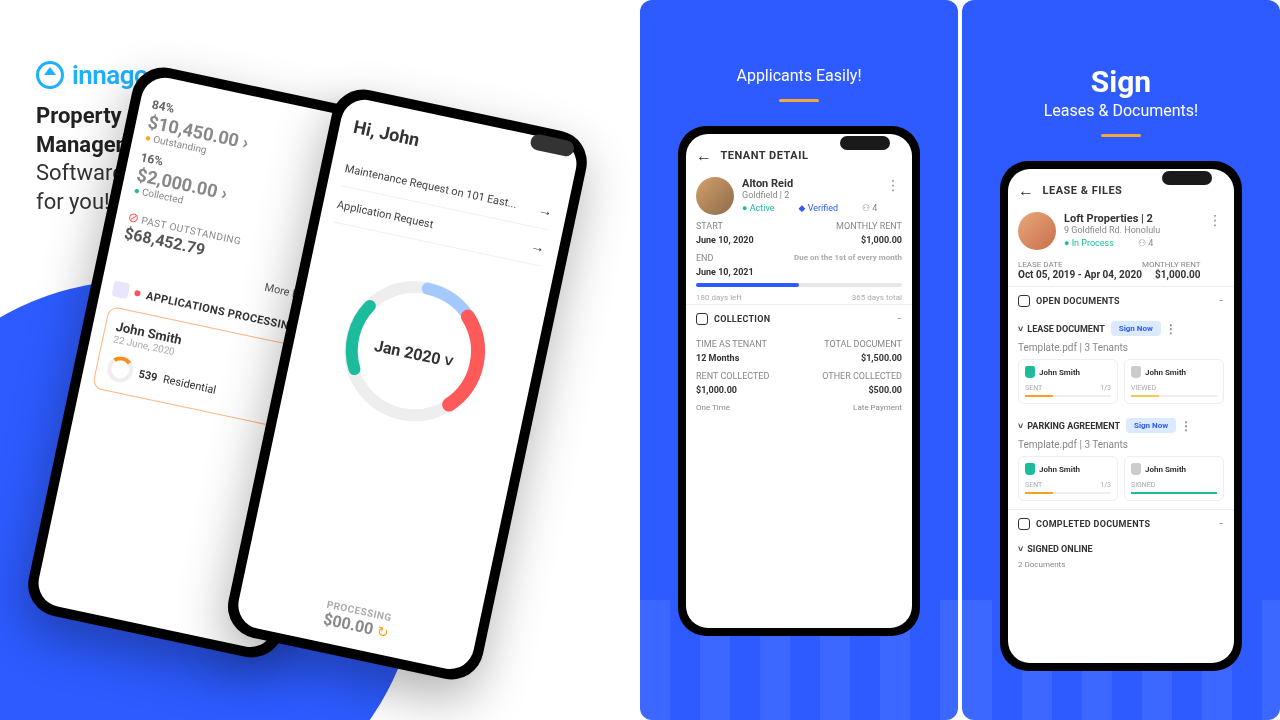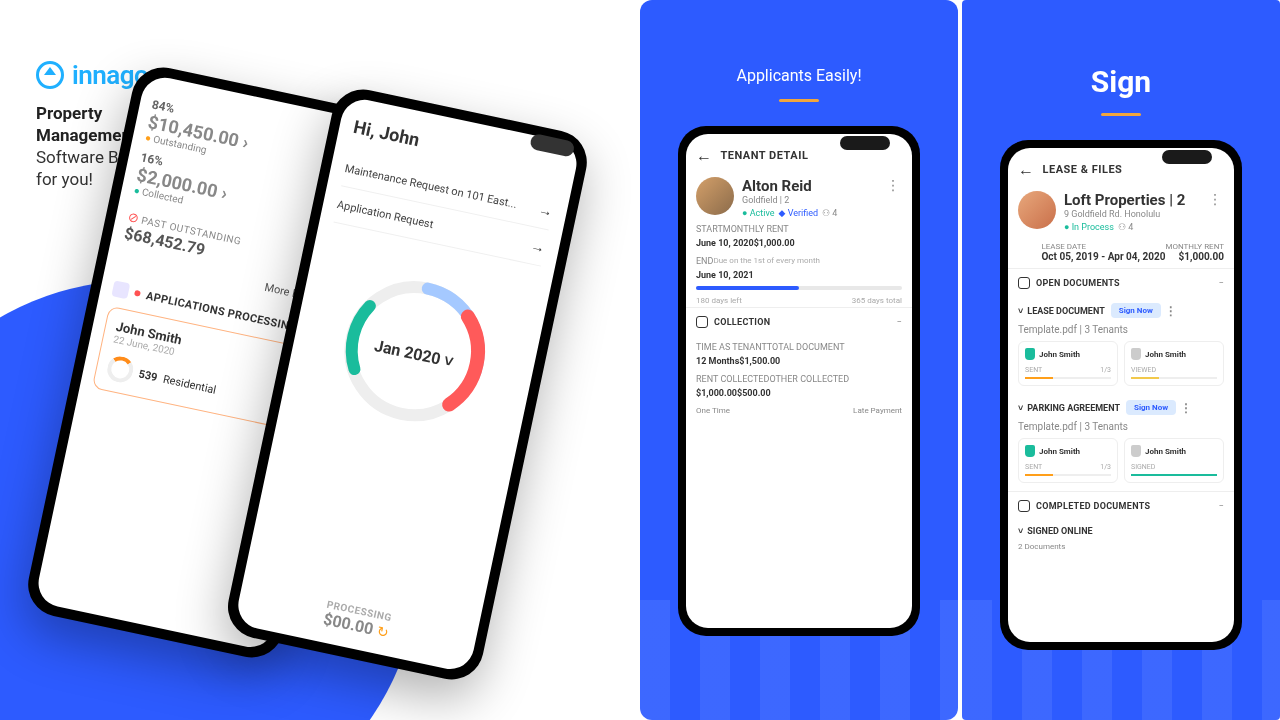--- a/index.html
+++ b/index.html
@@ -1,25 +1,25 @@
 <!DOCTYPE html>
 <html><head>
 <meta charset="utf-8">
 <style>
 *{box-sizing:border-box;margin:0;padding:0;font-family:-apple-system,BlinkMacSystemFont,'Segoe UI',Roboto,sans-serif}
 body{width:1280px;height:720px;background:#fff;display:flex;overflow:hidden}
 .panel{height:720px;position:relative}
 .p1{width:634px;background:#fff}
 .p2{width:318px;margin-left:6px;background:#2d5bff;border-radius:12px}
-.p3{width:318px;margin-left:4px;background:#2d5bff;border-radius:4px}
+.p3{width:318px;margin-left:4px;background:#2d5bff;border-radius:12px}
 .logo{position:absolute;top:60px;left:36px;display:flex;align-items:center;gap:8px}
 .logo-icon{width:28px;height:28px;border:3px solid #1fb0ff;border-radius:50%;position:relative}
 .logo-icon::before{content:'';position:absolute;top:3px;left:5px;width:0;height:0;border-left:6px solid transparent;border-right:6px solid transparent;border-bottom:8px solid #1fb0ff}
 .logo-text{font-size:26px;font-weight:600;color:#1fb0ff;letter-spacing:-0.5px}
-.tag{position:absolute;top:102px;left:36px;font-size:17px;line-height:1.3;color:#333}
+.tag{position:absolute;top:102px;left:36px;font-size:22px;line-height:1.3;color:#333}
 .tag .b{font-weight:700;color:#222}
 .circ{position:absolute;bottom:-120px;left:-140px;width:560px;height:560px;background:#2d5bff;border-radius:50%}
 .sky{position:absolute;bottom:0;left:0;right:0;height:120px;background:repeating-linear-gradient(90deg,rgba(255,255,255,0.08) 0 30px,transparent 30px 60px)}
 .phone-tilt{position:absolute;top:110px;left:60px;width:540px;height:700px;transform:rotate(12deg)}
 .ph{position:absolute;background:#000;border-radius:32px;padding:10px;box-shadow:0 20px 50px rgba(0,0,0,0.3)}
 .phA{width:260px;height:560px;top:0;left:0;z-index:1}
 .phB{width:260px;height:560px;top:-20px;left:200px;z-index:2}
 .scA,.scB{width:100%;height:100%;background:#fff;border-radius:24px;overflow:hidden;font-size:11px;color:#333;position:relative}
 .cam{position:absolute;top:8px;right:16px;width:44px;height:16px;background:#333;border-radius:10px;z-index:5}
 .scA{padding:14px 12px}
@@ -59,41 +59,41 @@
 .hdr .s{font-size:16px;margin-top:2px}
 .hdr .u{width:40px;height:3px;background:#f2a63c;margin:14px auto 0;border-radius:2px}
 .phone-c{margin:24px auto 0;width:242px;height:510px;background:#000;border-radius:28px;padding:8px;position:relative}
 .scr{width:100%;height:100%;background:#fff;border-radius:22px;overflow:hidden;position:relative;font-size:10px;color:#333}
 .phone-c .camC{position:absolute;top:10px;right:30px;width:50px;height:14px;background:#1a1a1a;border-radius:10px;z-index:5}
 .sbar{display:flex;align-items:center;gap:8px;padding:12px 10px 8px;font-size:11px;font-weight:700;letter-spacing:0.5px;color:#333}
 .back{font-size:16px}
 .prof{display:flex;gap:8px;padding:4px 10px;align-items:flex-start}
 .av{width:38px;height:38px;border-radius:50%;background:linear-gradient(135deg,#d4a06a,#8b6b4a);flex-shrink:0}
 .av2{width:38px;height:38px;border-radius:50%;background:linear-gradient(135deg,#e8a87c,#c96f4a);flex-shrink:0}
-.prof .nm{font-size:15px;font-weight:700}
+.prof .nm{font-size:11px;font-weight:700}
 .prof .ln{font-size:9px;color:#888}
-.prof .chips{font-size:9px;display:flex;gap:4px;margin-top:3px}
+.prof .chips{font-size:9px;display:flex;gap:24px;margin-top:3px}
 .chip-a{color:#1abc9c}.chip-v{color:#2d5bff}.chip-c{color:#888}
 .dots3{margin-left:auto;color:#888;font-size:14px;padding-right:2px}
 .pbox{margin:8px 10px;display:flex;gap:8px;align-items:center;font-size:9px;color:#888}
 .pthumb{width:36px;height:28px;background:linear-gradient(#c9e3f5,#b8a58a);border-radius:4px}
 .sect{padding:8px 10px;border-top:1px solid #eee;display:flex;align-items:center;gap:6px;font-size:9px;font-weight:700;letter-spacing:0.3px}
 .sect .sic{width:12px;height:12px;display:inline-block;border:1.5px solid;border-radius:3px}
 .sic-p{border-color:#ff5a8c}.sic-o{border-color:#ff9f1a}.sic-g{border-color:#888}
 .sect .act{margin-left:auto;color:#888;font-weight:400}
-.kv{display:flex;justify-content:flex-start;padding:2px 10px;font-size:9px}
+.kv{display:flex;justify-content:space-between;padding:2px 10px;font-size:9px}
 .kv .k{color:#888}.kv .v{font-weight:700;text-align:right}
-.kv .sub{color:#aaa;font-size:8px;font-weight:400;text-align:right}
+.kv .sub{color:#aaa;font-size:8px;font-weight:700;text-align:right}
 .bar{margin:4px 10px;height:4px;background:#e8e8e8;border-radius:2px;position:relative}
 .bar .f{position:absolute;left:0;top:0;bottom:0;width:50%;background:#2d5bff;border-radius:2px}
 .hint{padding:2px 10px;display:flex;justify-content:space-between;font-size:8px;color:#aaa}
 .note{margin:8px 10px;padding:8px;border:1px solid #eee;border-radius:6px;font-size:8px;color:#888;display:flex;gap:6px}
 .cb{width:12px;height:12px;border:1px solid #ccc;border-radius:3px;flex-shrink:0}
 .tabs{display:flex;justify-content:space-between;padding:0 10px;font-size:8px;color:#888;margin-top:6px}
-.meta{display:flex;justify-content:flex-end;padding:6px 10px;font-size:8px}
+.meta{display:flex;justify-content:flex-start;padding:6px 10px;font-size:8px}
 .meta .col .l{color:#888;font-size:8px}.meta .col .v{font-weight:700;font-size:10px}
 .meta .col:last-child{text-align:right}
 .doc{margin:0 10px 8px;}
 .dochd{display:flex;align-items:center;padding:6px 0;font-size:9px;font-weight:700}
 .dochd .chev{margin-right:4px;font-size:9px}
 .dochd .meta2{font-size:10px;color:#888;font-weight:400;margin-left:auto}
 .signbtn{background:#dbeafe;color:#2d5bff;padding:3px 8px;border-radius:4px;font-size:8px;font-weight:700;margin-left:6px}
 .ddots{color:#888;margin-left:4px;font-size:12px}
 .sigrow{display:flex;gap:6px}
 .sigcard{flex:1;border:1px solid #eee;border-radius:6px;padding:6px;font-size:8px}
@@ -257,20 +257,21 @@
           <span>Late Payment</span>
         </div>
     </div>
   </div>
 </div>
 
 <div class="panel p3">
   <div class="sky"></div>
   <div class="hdr">
       <div class="t">Sign</div>
+      <div class="s">Leases &amp; Documents!</div>
       <div class="u"></div>
     </div>
   <div class="phone-c">
     <div class="camC"></div>
     <div class="scr">
       <div class="sbar">
           <span class="back">←</span>
           <span>LEASE &amp; FILES</span>
         </div>
       <div class="prof">

